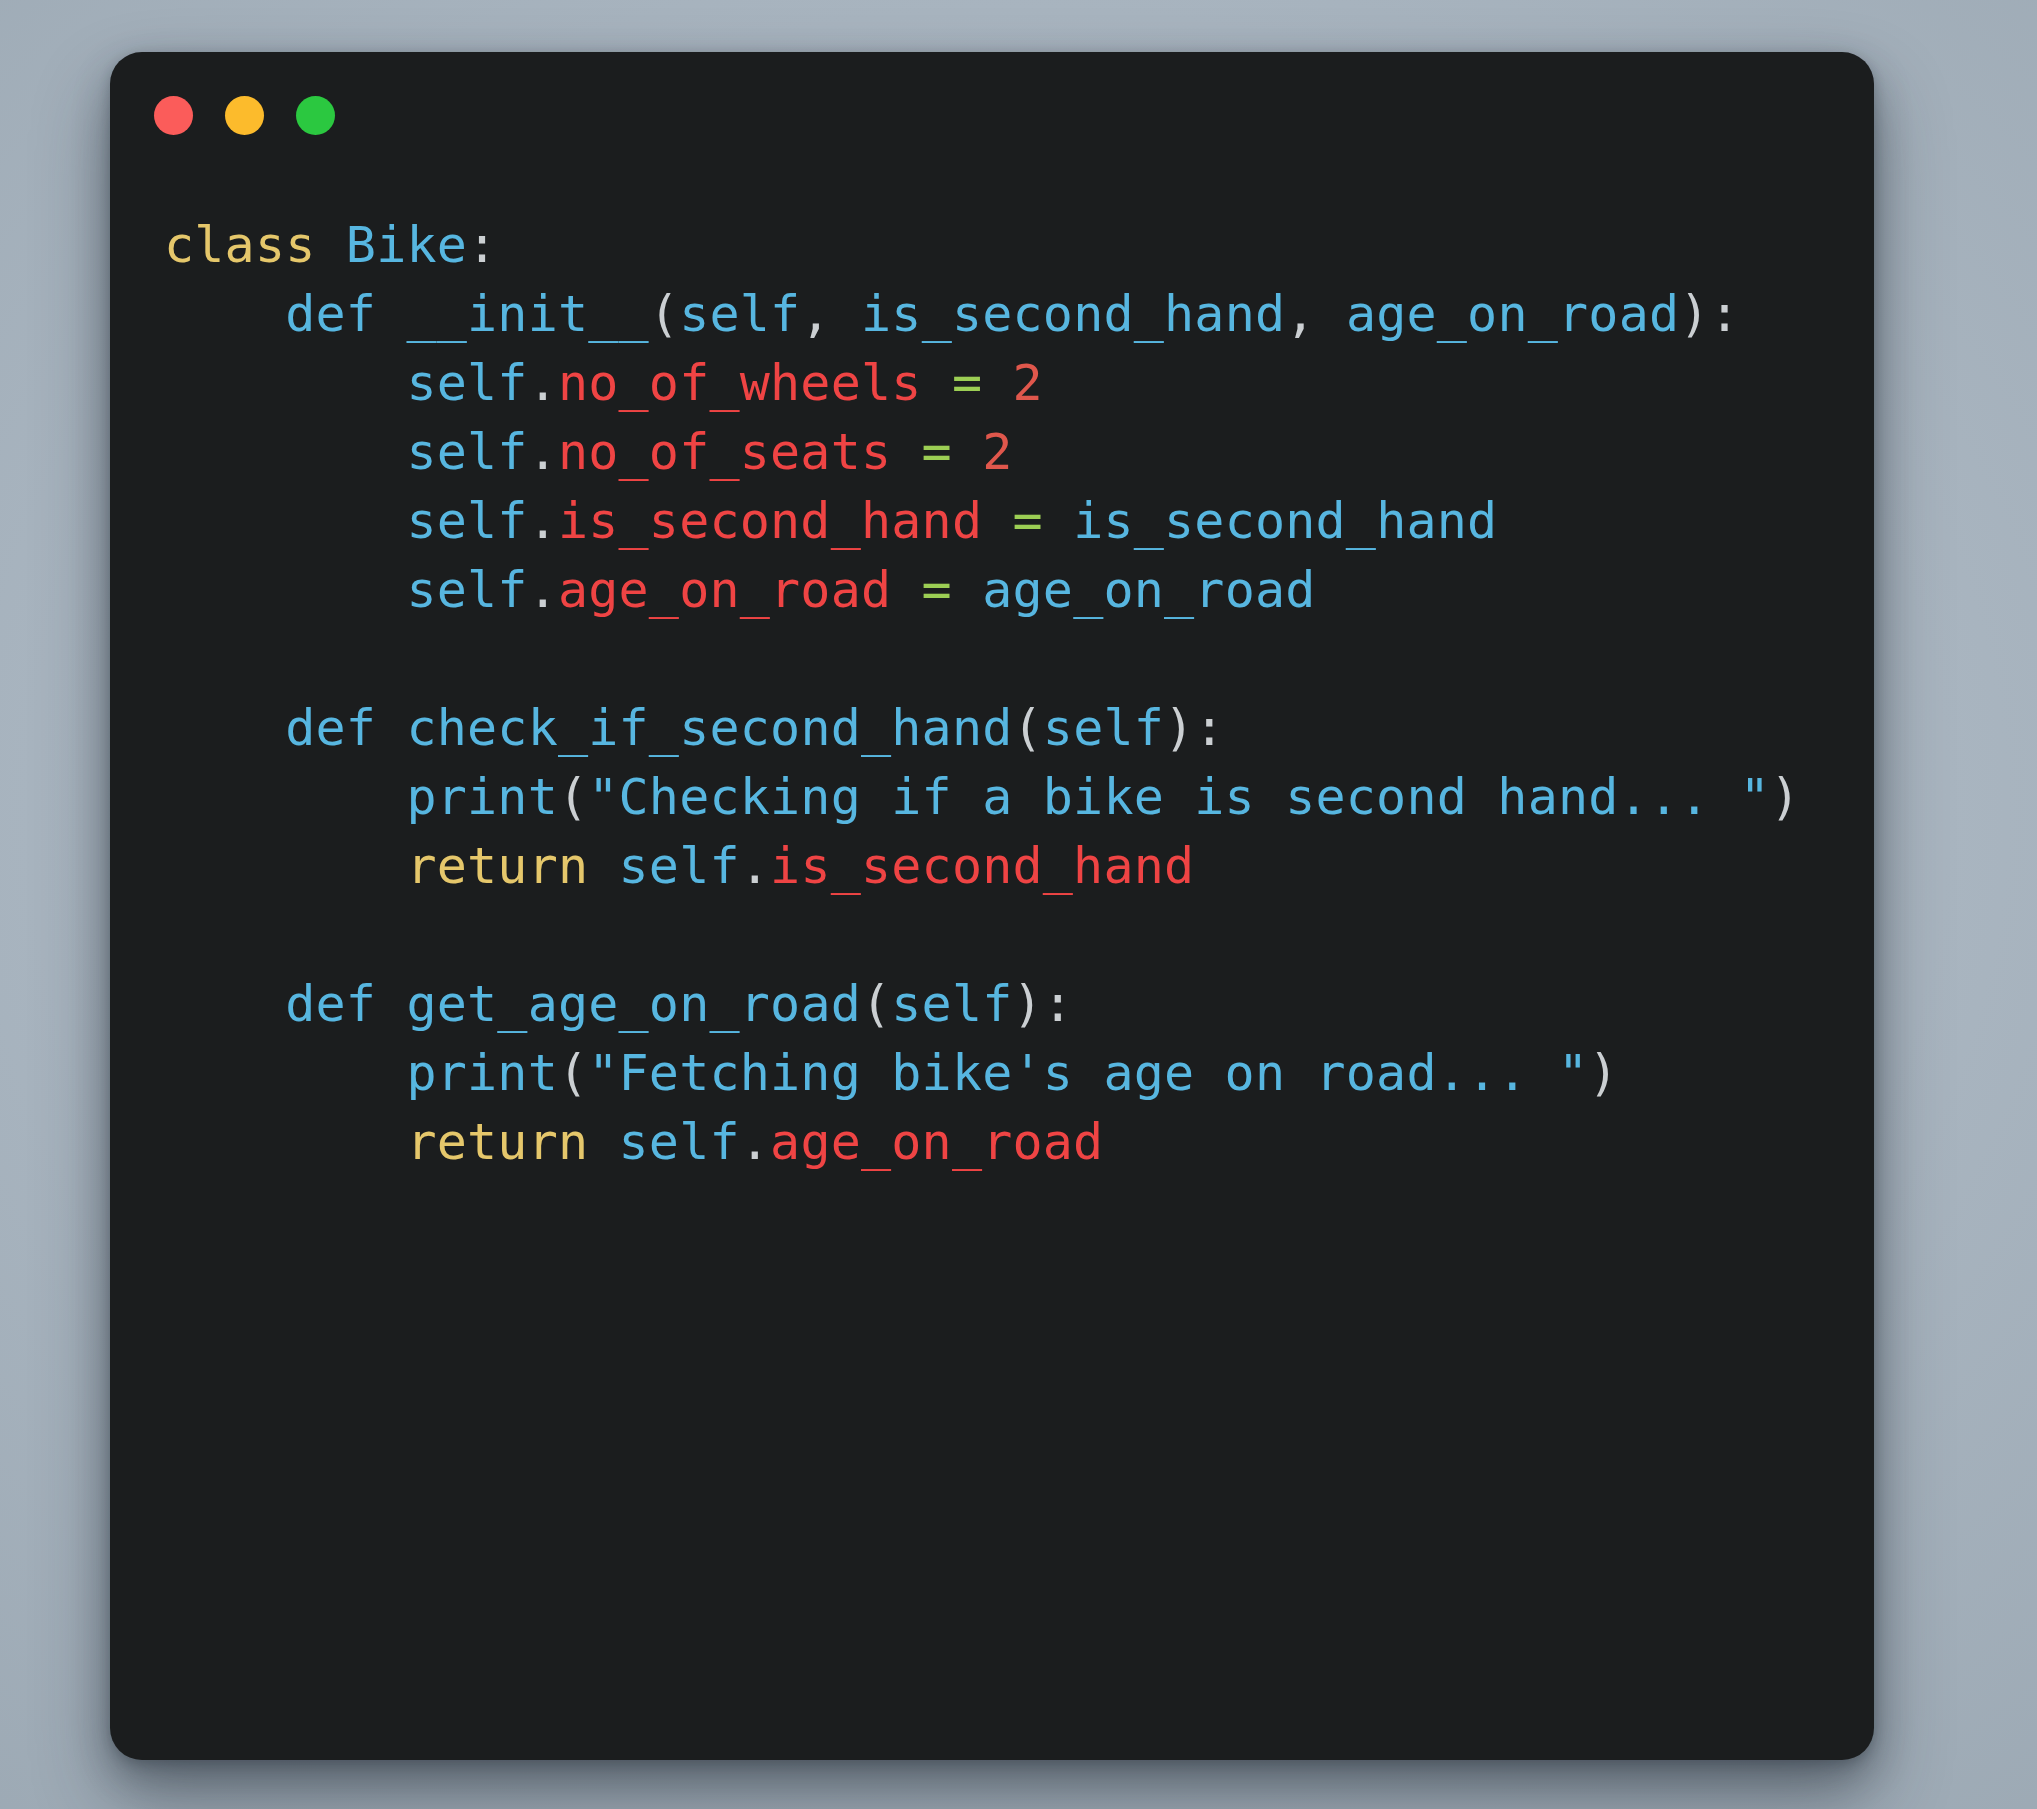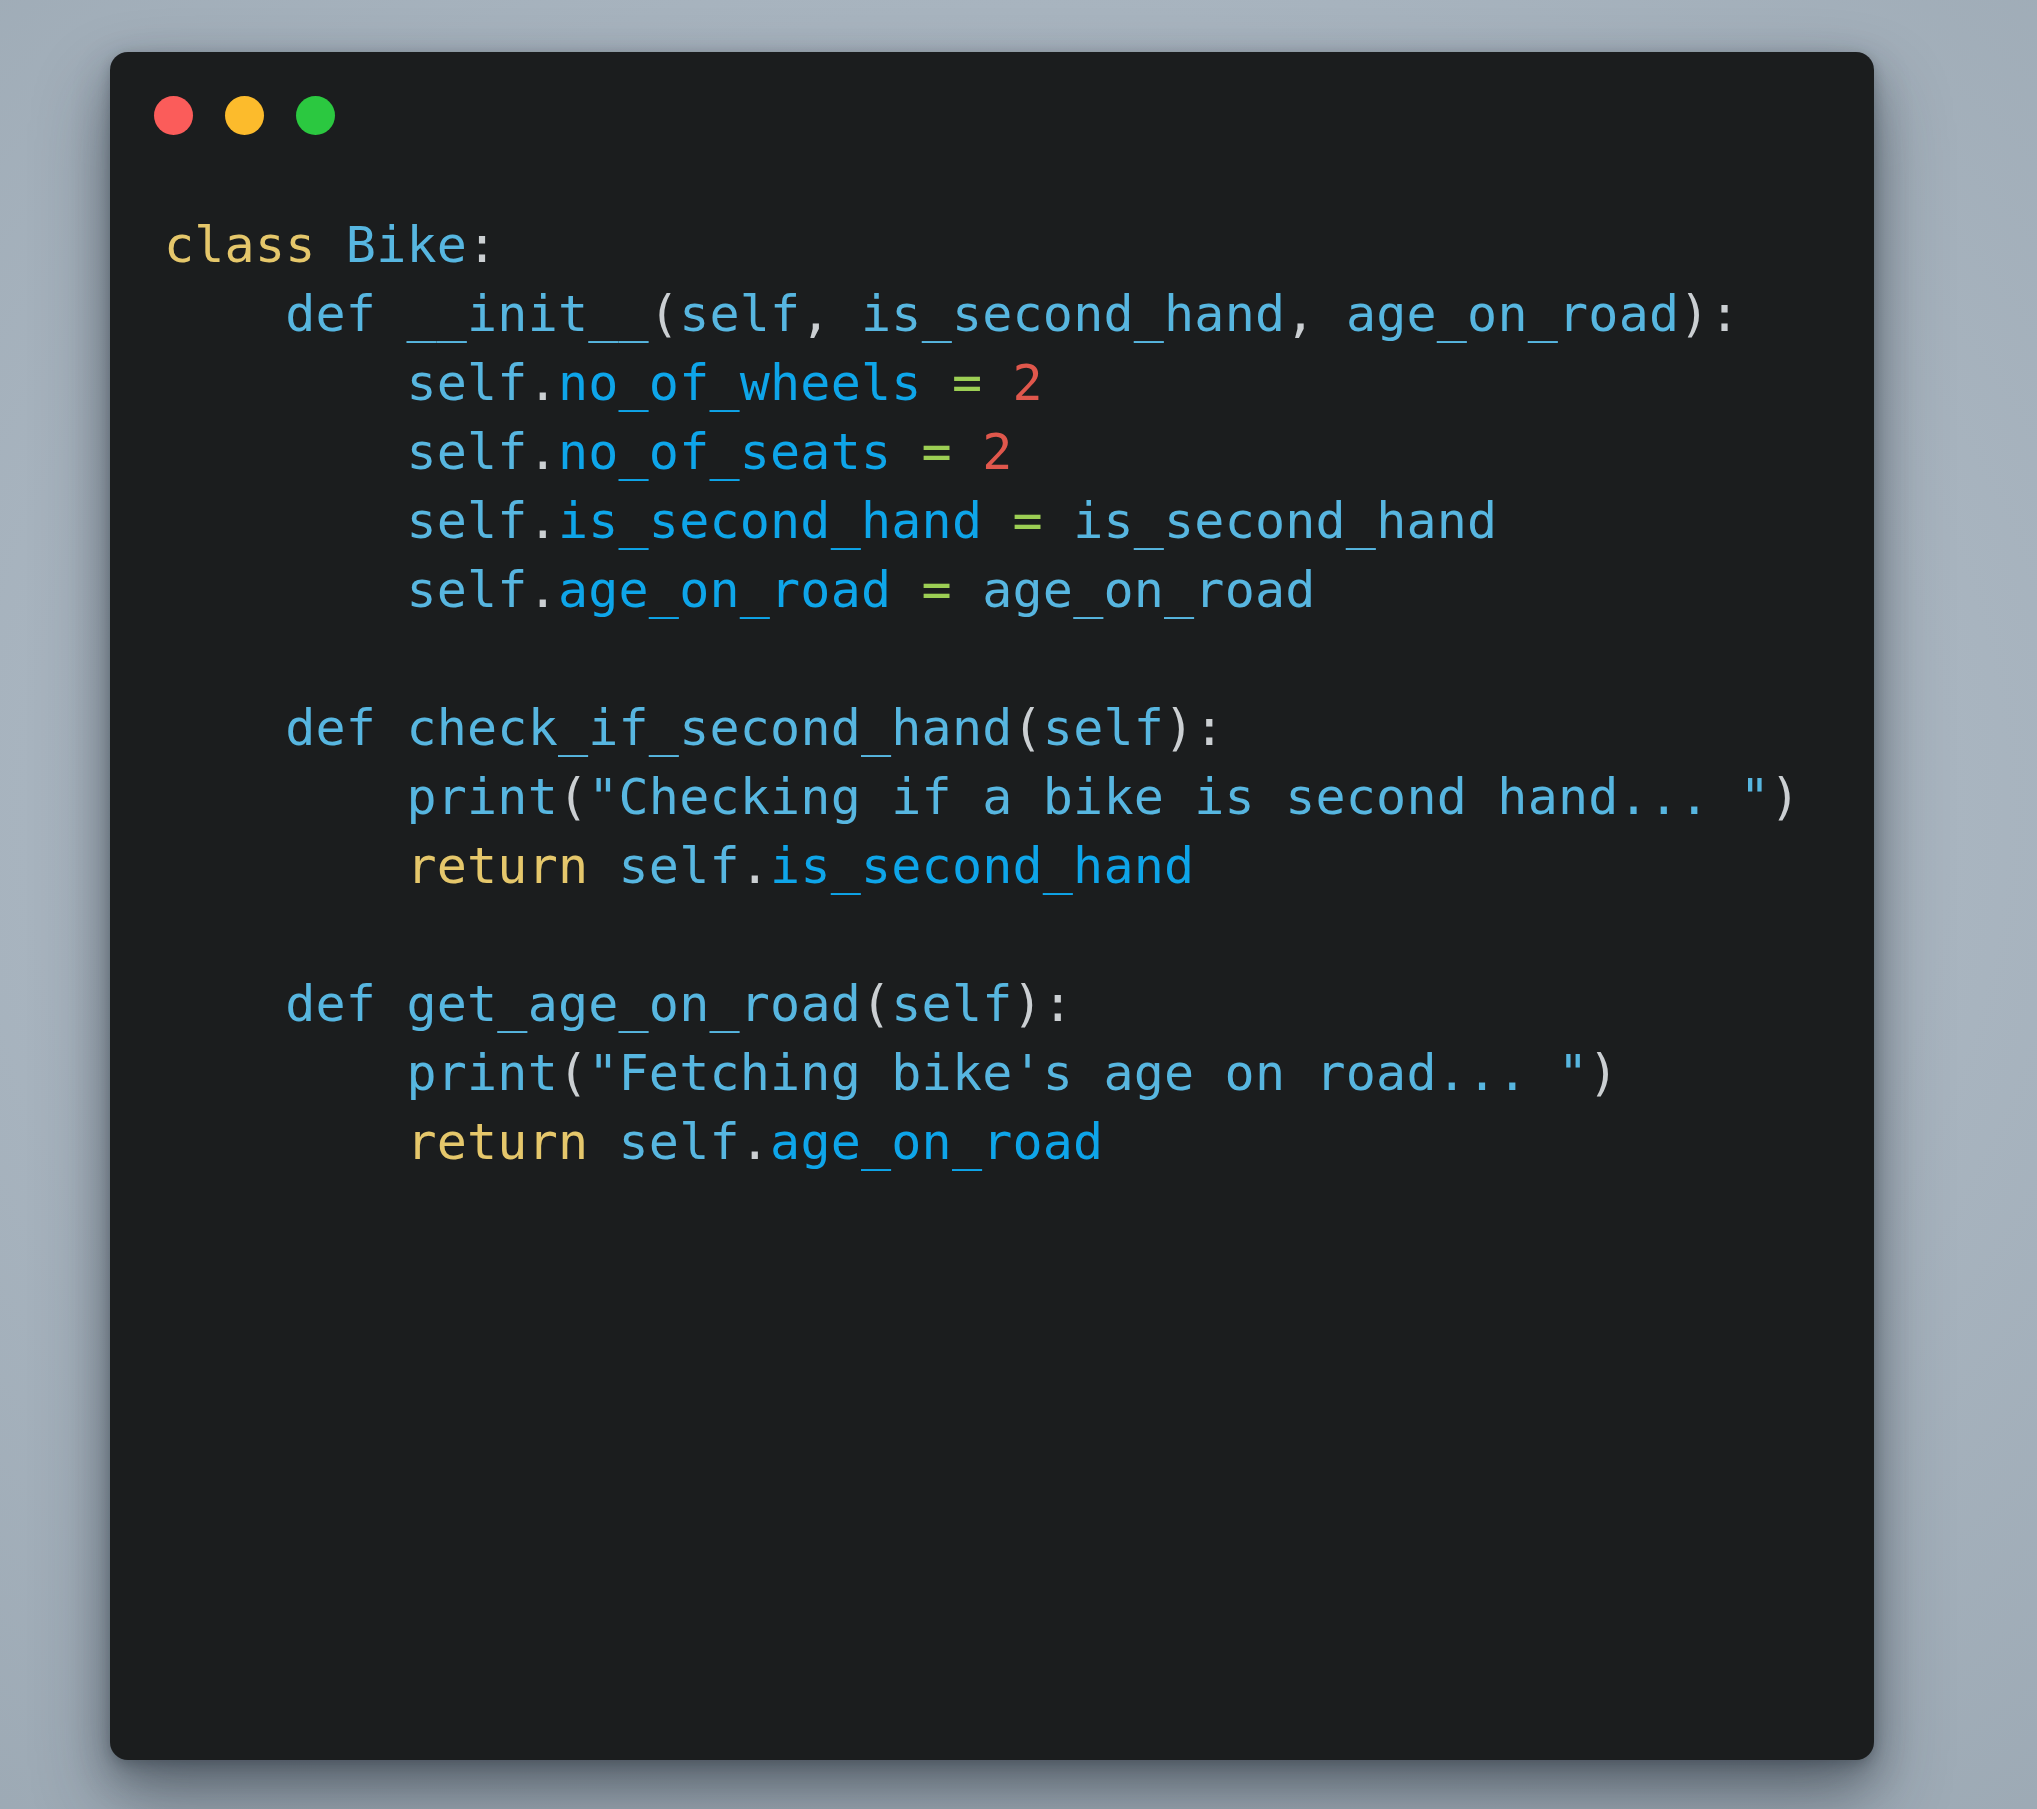--- a/index.html
+++ b/index.html
@@ -27,21 +27,21 @@
   }
 
   
   .window {
     position: absolute;
     left: 110px;
     top: 52px;
     width: 1764px;
     height: 1708px;
     background: #1b1d1e;
-    border-radius: 18px;
+    border-radius: 32px;
     box-shadow:
       0 39px 76px rgba(28, 36, 46, 0.42),
       0 15px 37px rgba(28, 36, 46, 0.30),
       0 3.4px 11.7px rgba(28, 36, 46, 0.22);
     overflow: hidden;
   }
 
   
   .titlebar {
     position: absolute;
@@ -76,21 +76,21 @@
     white-space: pre;
     color: #c9cdd1;
   }
 
   .line { height: 69px; }
   .line.blank { color: transparent; }
 
   
   .kw    { color: #e5c76b; }   
   .name  { color: #57b6e0; }   
-  .attr  { color: #0ea5e9; }   
+  .attr  { color: #ef4444; }   
   .op    { color: #9cce54; }   
   .num   { color: #e0574c; }   
   .punc  { color: #cbcfd2; }   
 </style>
 </head>
 <body>
 
 <div class="screen">
   <div class="window">
 

